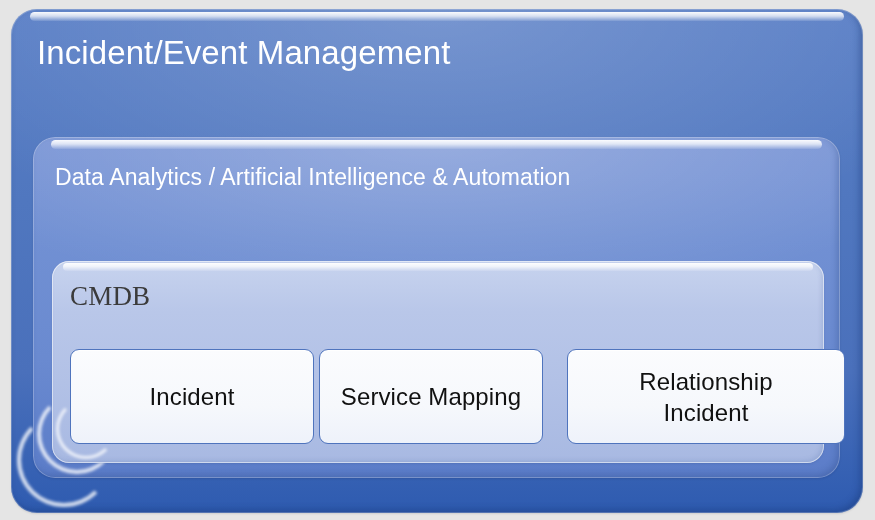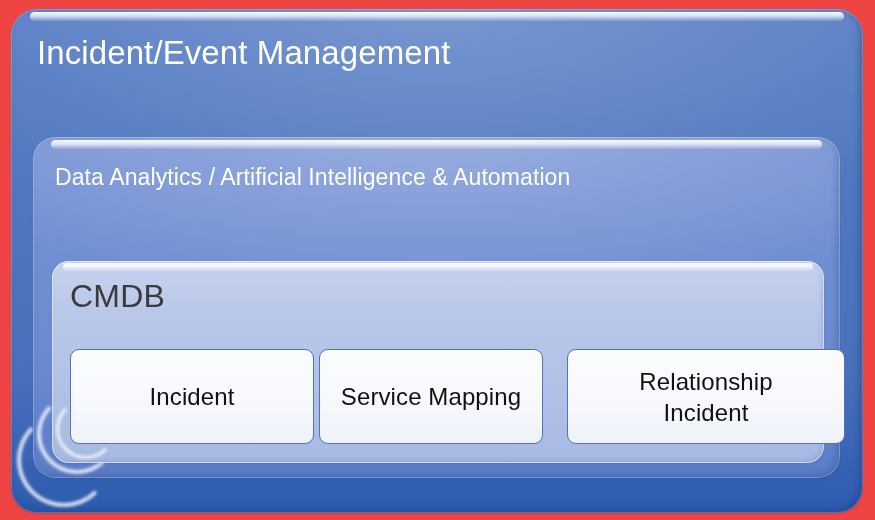--- a/index.html
+++ b/index.html
@@ -12,21 +12,21 @@
     height: 520px;
     overflow: hidden;
     font-family: "Liberation Sans", sans-serif;
     -webkit-font-smoothing: antialiased;
   }
 
   #diagram {
     position: relative;
     width: 875px;
     height: 520px;
-    background: #ef4444;
+    background: #e5e5e5;
   }
 
   
   .panel {
     position: absolute;
     box-sizing: border-box;
     overflow: hidden;
   }
 
   
@@ -137,25 +137,26 @@
     right: 1.4%;
     top: 2px;
     height: 8px;
   }
   #cmdb-panel > .gloss-arc { width: 54px; height: 54px; border-width: 3px; }
 
   .cmdb-title {
     position: absolute;
     left: 18px;
     top: 17px;
-    font-size: 32px;
+    font-size: 27px;
     line-height: 36px;
     color: #3b3b3b;
     letter-spacing: 0.2px;
     white-space: nowrap;
+    font-family: Liberation Serif, serif;
   }
 
   
   .leaf-box {
     position: absolute;
     top: 349px;
     height: 95px;
     box-sizing: border-box;
     border: 1.5px solid #4f74bd;
     border-radius: 9px;

